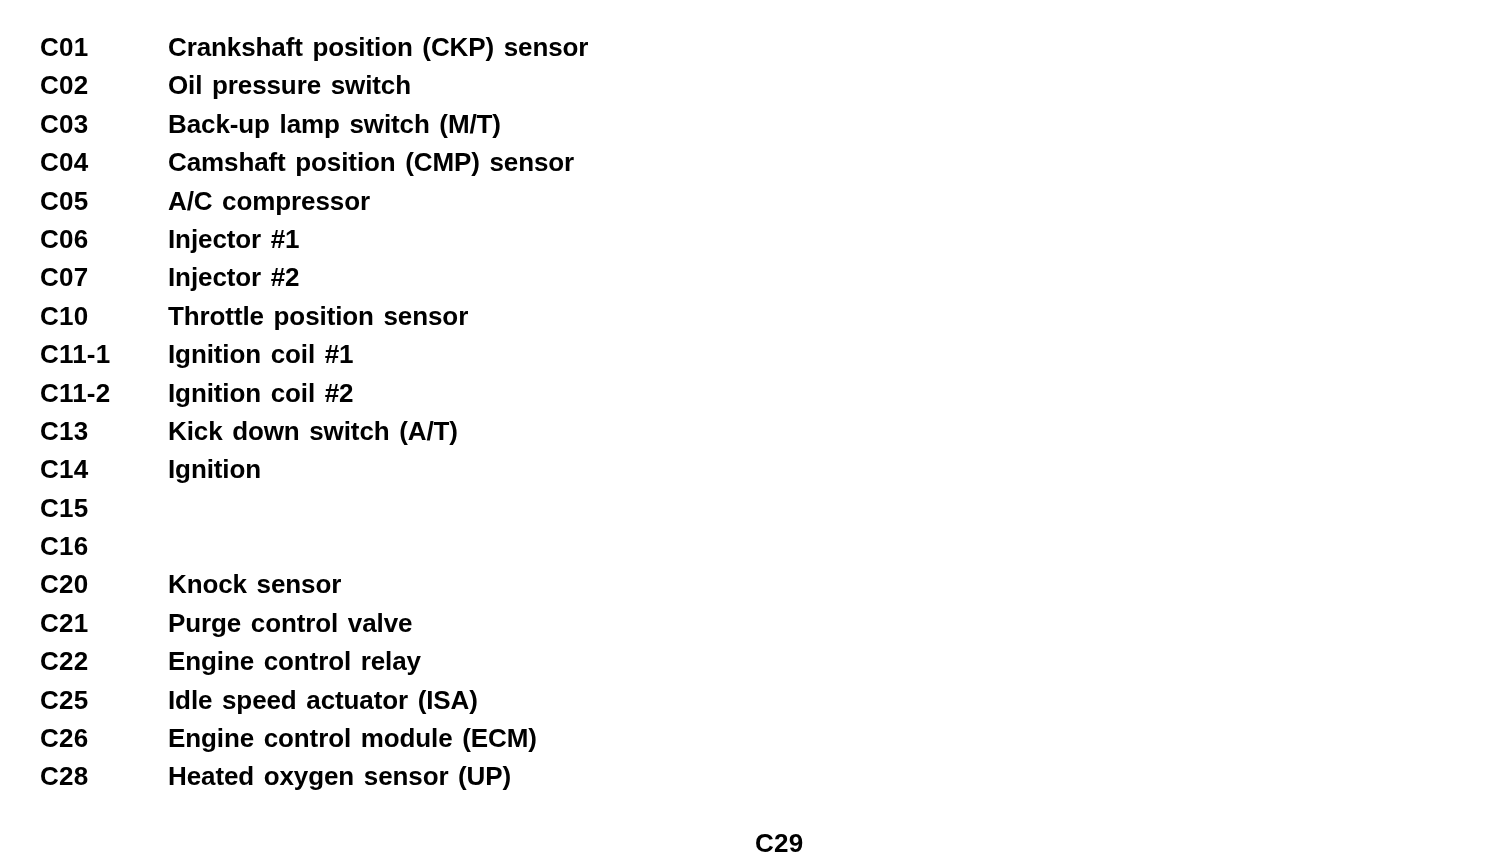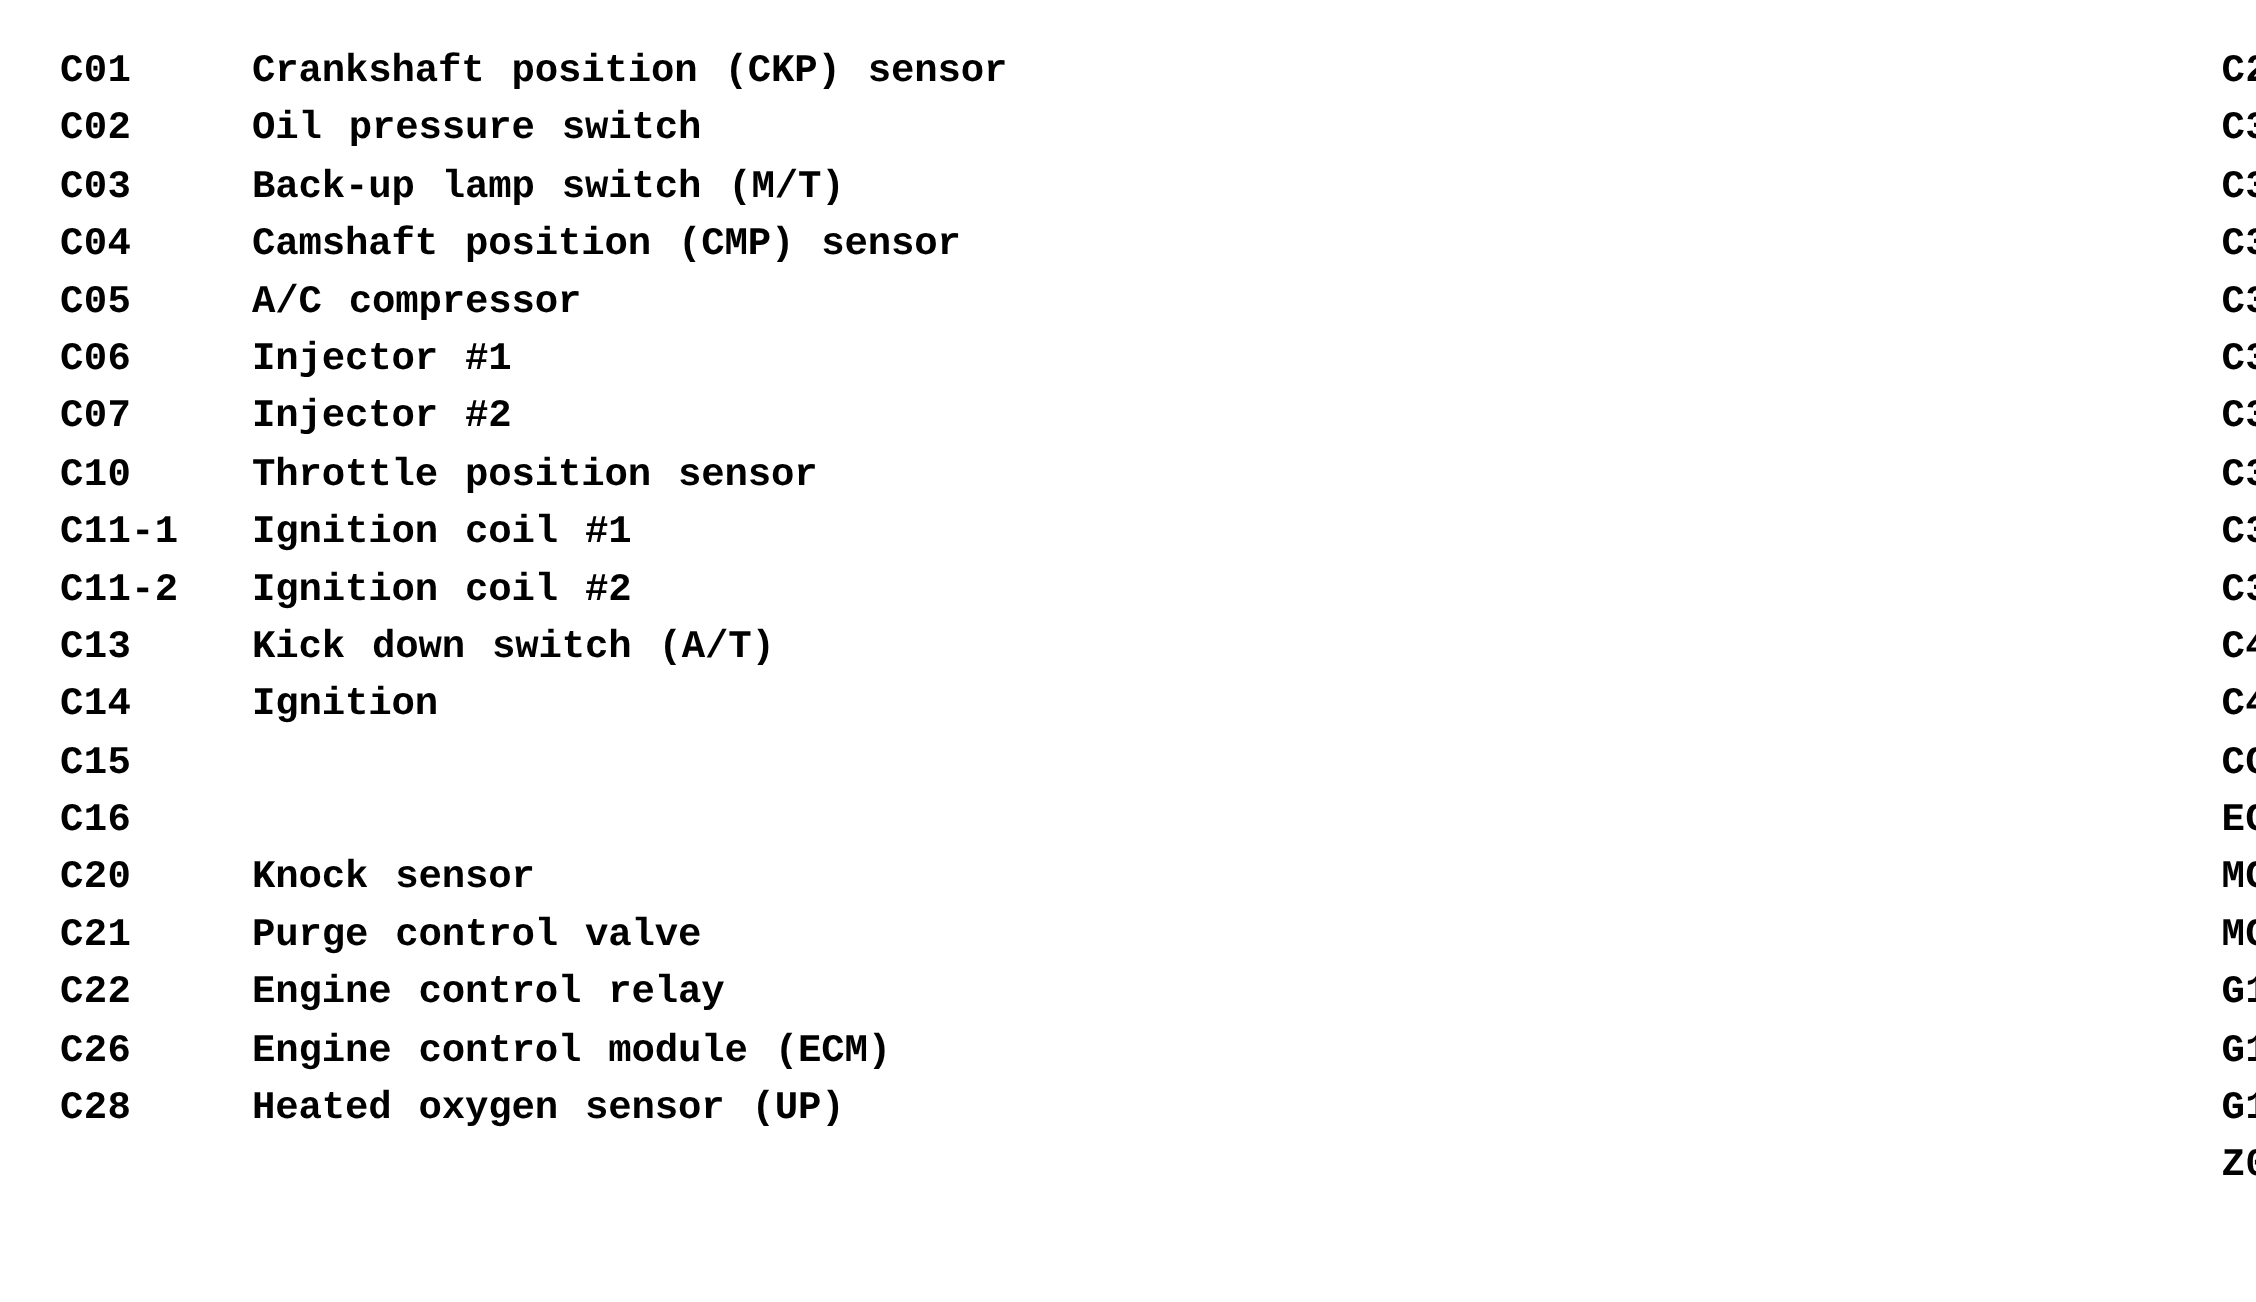--- a/index.html
+++ b/index.html
@@ -20,22 +20,21 @@
     height: 868px;
     background: #ffffff;
   }
   .columns {
     position: absolute;
     left: 0;
     top: 0;
     width: 1504px;
     height: 868px;
     display: flex;
-    flex-direction: row;
-    font-family: Liberation Mono, monospace;
+    flex-direction: column;
   }
   .column {
     position: relative;
     padding-top: 28px;
   }
   .column-left  { width: 726px; padding-left: 40px;  box-sizing: border-box; }
   .column-right { width: 778px; padding-left: 755px; box-sizing: border-box; }
 
   .entry {
     display: flex;
@@ -128,20 +127,24 @@
         </div>
         <div class="entry">
           <span class="entry-code">C21</span>
           <span class="entry-desc">Purge control valve</span>
         </div>
         <div class="entry">
           <span class="entry-code">C22</span>
           <span class="entry-desc">Engine control relay</span>
         </div>
         <div class="entry">
+          <span class="entry-code">C25</span>
+          <span class="entry-desc">Idle speed actuator (ISA)</span>
+        </div>
+        <div class="entry">
           <span class="entry-code">C26</span>
           <span class="entry-desc">Engine control module (ECM)</span>
         </div>
         <div class="entry">
           <span class="entry-code">C28</span>
           <span class="entry-desc">Heated oxygen sensor (UP)</span>
         </div>
       </div>
     <div class="column column-right">
         <div class="entry">

